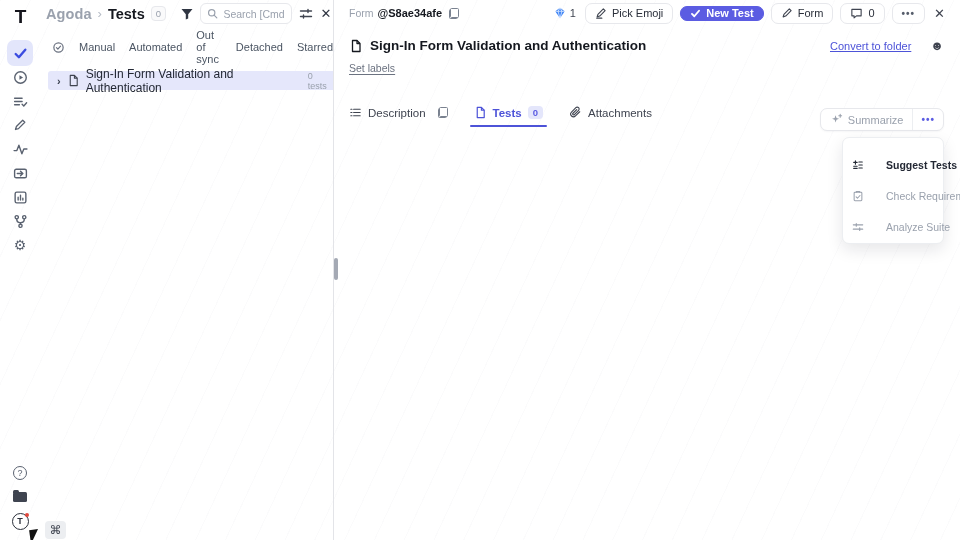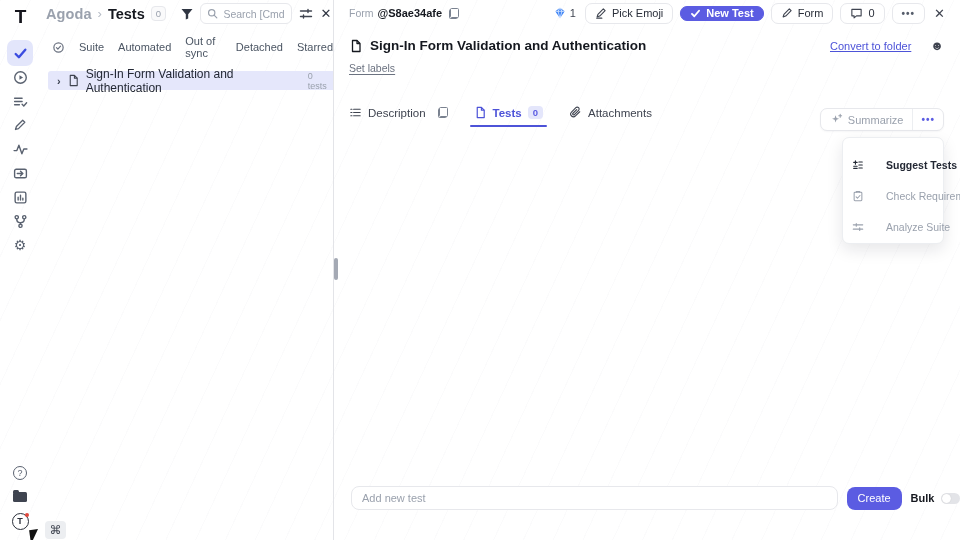--- a/index.html
+++ b/index.html
@@ -220,21 +220,21 @@
       <span class="icon-btn" style="font-size:13px">✕</span>
     </div>
 
     <div class="lp-tabs">
       <span class="icon-btn" style="width:14px;height:14px">
         <svg width="13" height="13" viewBox="0 0 14 14" fill="none" stroke="#6b7280" stroke-width="1.3">
             <circle cx="7" cy="7" r="5"></circle>
             <path d="M4.8 7.2l1.5 1.5 2.9-3.2" stroke-linecap="round" stroke-linejoin="round"></path>
           </svg>
       </span>
-      <span class="lp-tab">Suite</span>
+      <span class="lp-tab">Manual</span>
       <span class="lp-tab">Automated</span>
       <span class="lp-tab">Out of sync</span>
       <span class="lp-tab">Detached</span>
       <span class="lp-tab">Starred</span>
     </div>
 
     <div class="suite-row">
       <span class="chev">›</span>
       <span>
         <svg width="13" height="13" viewBox="0 0 14 14" fill="none" stroke="#3f4450" stroke-width="1.2" stroke-linejoin="round">
@@ -391,22 +391,16 @@
         <span>
           <svg width="12" height="12" viewBox="0 0 14 14" fill="none" stroke="#9aa1ad" stroke-width="1.3" stroke-linecap="round">
               <path d="M1.5 4.5h11M1.5 9.5h11"></path>
               <path d="M5 3v3M9 8v3"></path>
             </svg>
         </span>
         <span>Analyze Suite</span>
       </div>
     </div>
 
-    <div class="rp-footer">
-      <input class="add-input" type="text" placeholder="Add new test" style="">
-      <button class="create-btn">Create</button>
-      <span class="bulk-label">Bulk</span>
-      <span class="toggle"></span>
-    </div>
   </section>
 
   <div class="cursor-shape"></div>
 </div>
 
 </body></html>

